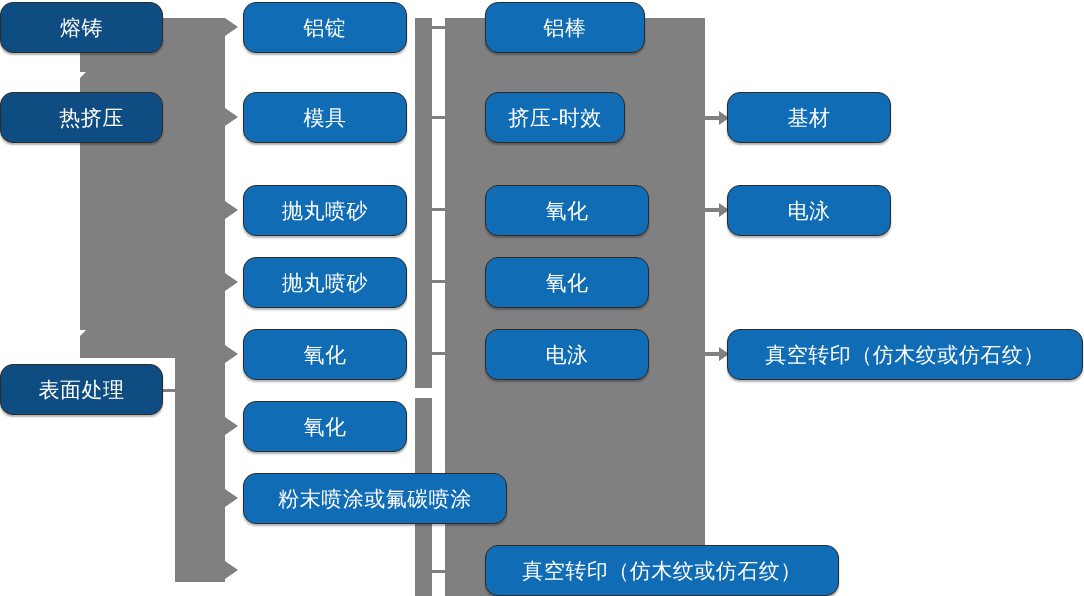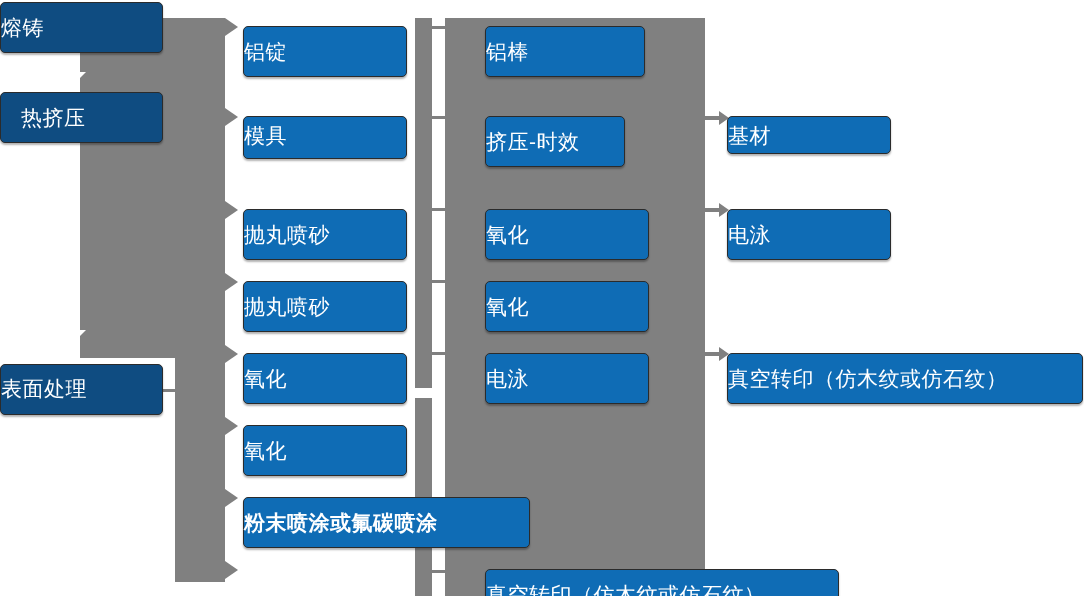--- a/index.html
+++ b/index.html
@@ -47,32 +47,32 @@
     border-left:10px solid #808080;
   }
   .tick-gray{position:absolute;background:#808080;height:3px;}
 
   
   .node{
     position:absolute;
     box-sizing:border-box;
     display:flex;
     align-items:center;
-    justify-content:flex-start;
+    justify-content:center;
     color:#ffffff;
     border:1px solid #2b2b2b;
-    border-radius:5px;
+    border-radius:13px;
     font-size:21px;
     line-height:1;
     letter-spacing:.5px;
     white-space:nowrap;
     box-shadow:0 2px 2px rgba(0,0,0,.30);
   }
   .node.dark{background:#0F4C81;}
-  .node.light{background:#0F6CB5;margin-top:24px;}
+  .node.light{background:#0F6CB5;}
 </style>
 </head>
 <body>
 
 <div id="canvas">
 
   <div class="band" style="left:80px;  top:18px;  width:145px; height:340px;"></div>
   <div class="band" style="left:175px; top:340px; width:50px;  height:242px;"></div>
 
   <div class="arrowhead-d-white" style="left:64px; top:72px;"></div>
@@ -107,49 +107,49 @@
   <div class="mini-arrow" style="left:705px; top:352px; width:14px;"></div>
 
   <div class="node dark" style="left:0px; top:2px; width:163px; height:51px;">
     <span>熔铸</span>
   </div>
 
   <div class="node dark" style="left:0px; top:92px; width:163px; height:51px;padding-left:20px;">
     <span>热挤压</span>
   </div>
 
-  <div class="node dark" style="left:0px; top:364px; width:163px; height:51px;font-family:Liberation Serif, serif;">
+  <div class="node dark" style="left:0px; top:364px; width:163px; height:51px;">
     <span>表面处理</span>
   </div>
 
   <div class="node light" style="left:243px; top:2px; width:164px; height:51px;">
     <span>铝锭</span>
   </div>
 
-  <div class="node light" style="left:243px; top:92px; width:164px; height:43px;font-family:Liberation Mono, monospace;">
+  <div class="node light" style="left:243px; top:92px; width:164px; height:51px;">
     <span>模具</span>
   </div>
 
   <div class="node light" style="left:243px; top:185px; width:164px; height:51px;">
     <span>抛丸喷砂</span>
   </div>
 
   <div class="node light" style="left:243px; top:257px; width:164px; height:51px;">
     <span>抛丸喷砂</span>
   </div>
 
   <div class="node light" style="left:243px; top:329px; width:164px; height:51px;">
     <span>氧化</span>
   </div>
 
   <div class="node light" style="left:243px; top:401px; width:164px; height:51px;">
     <span>氧化</span>
   </div>
 
-  <div class="node light" style="left:243px; top:473px; width:287px; height:51px;font-weight:bold;">
+  <div class="node light" style="left:243px; top:473px; width:264px; height:51px;">
     <span>粉末喷涂或氟碳喷涂</span>
   </div>
 
 
   <div class="node light" style="left:485px; top:2px; width:160px; height:51px;">
     <span>铝棒</span>
   </div>
 
   <div class="node light" style="left:485px; top:92px; width:140px; height:51px;">
     <span>挤压-时效</span>
@@ -164,21 +164,21 @@
   </div>
 
   <div class="node light" style="left:485px; top:329px; width:164px; height:51px;">
     <span>电泳</span>
   </div>
 
   <div class="node light" style="left:485px; top:545px; width:354px; height:51px;">
     <span>真空转印（仿木纹或仿石纹）</span>
   </div>
 
-  <div class="node light" style="left:727px; top:92px; width:164px; height:38px;">
+  <div class="node light" style="left:727px; top:92px; width:164px; height:51px;">
     <span>基材</span>
   </div>
 
   <div class="node light" style="left:727px; top:185px; width:164px; height:51px;">
     <span>电泳</span>
   </div>
 
   <div class="node light" style="left:727px; top:329px; width:356px; height:51px;">
     <span>真空转印（仿木纹或仿石纹）</span>
   </div>

